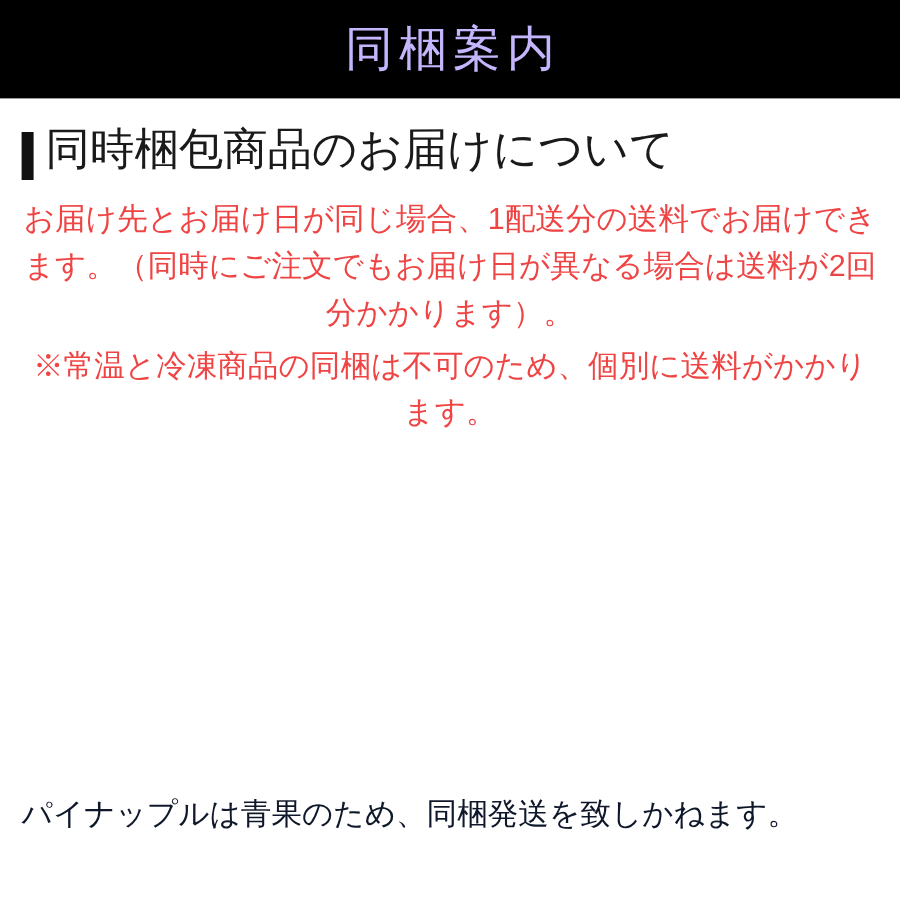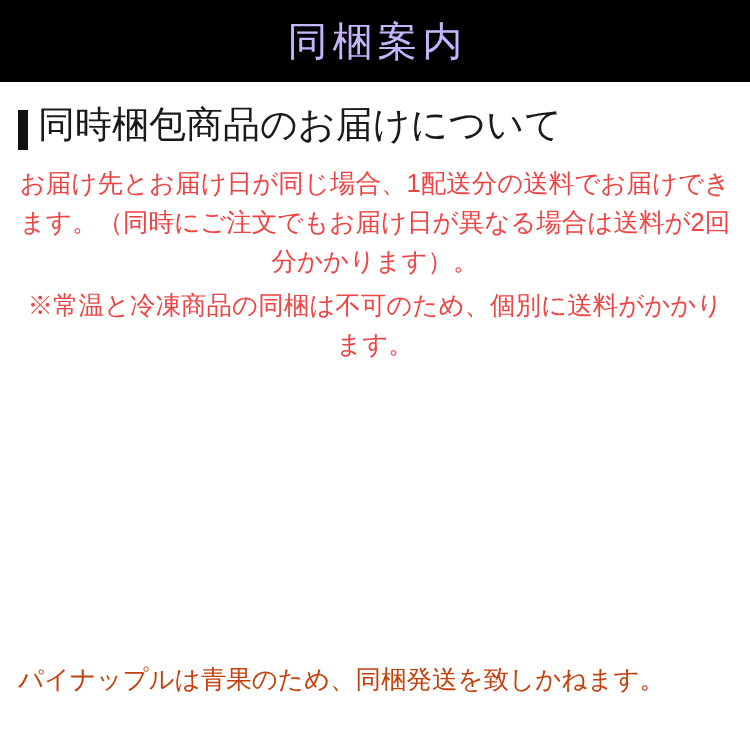--- a/index.html
+++ b/index.html
@@ -70,21 +70,21 @@
     text-align: center;
   }
   .para + .para {
     margin-top: 6px;
   }
   .note {
     margin-top: 10px;
   }
   .notice-red {
     font-size: 25.5px;
-    color: #c2410c;
+    color: #0f172a;
     line-height: 1.5;
     letter-spacing: 0px;
     margin: 0;
     position: absolute;
     left: 18px;
     right: 12px;
     bottom: 52px;
   }
 </style>
 </head>

